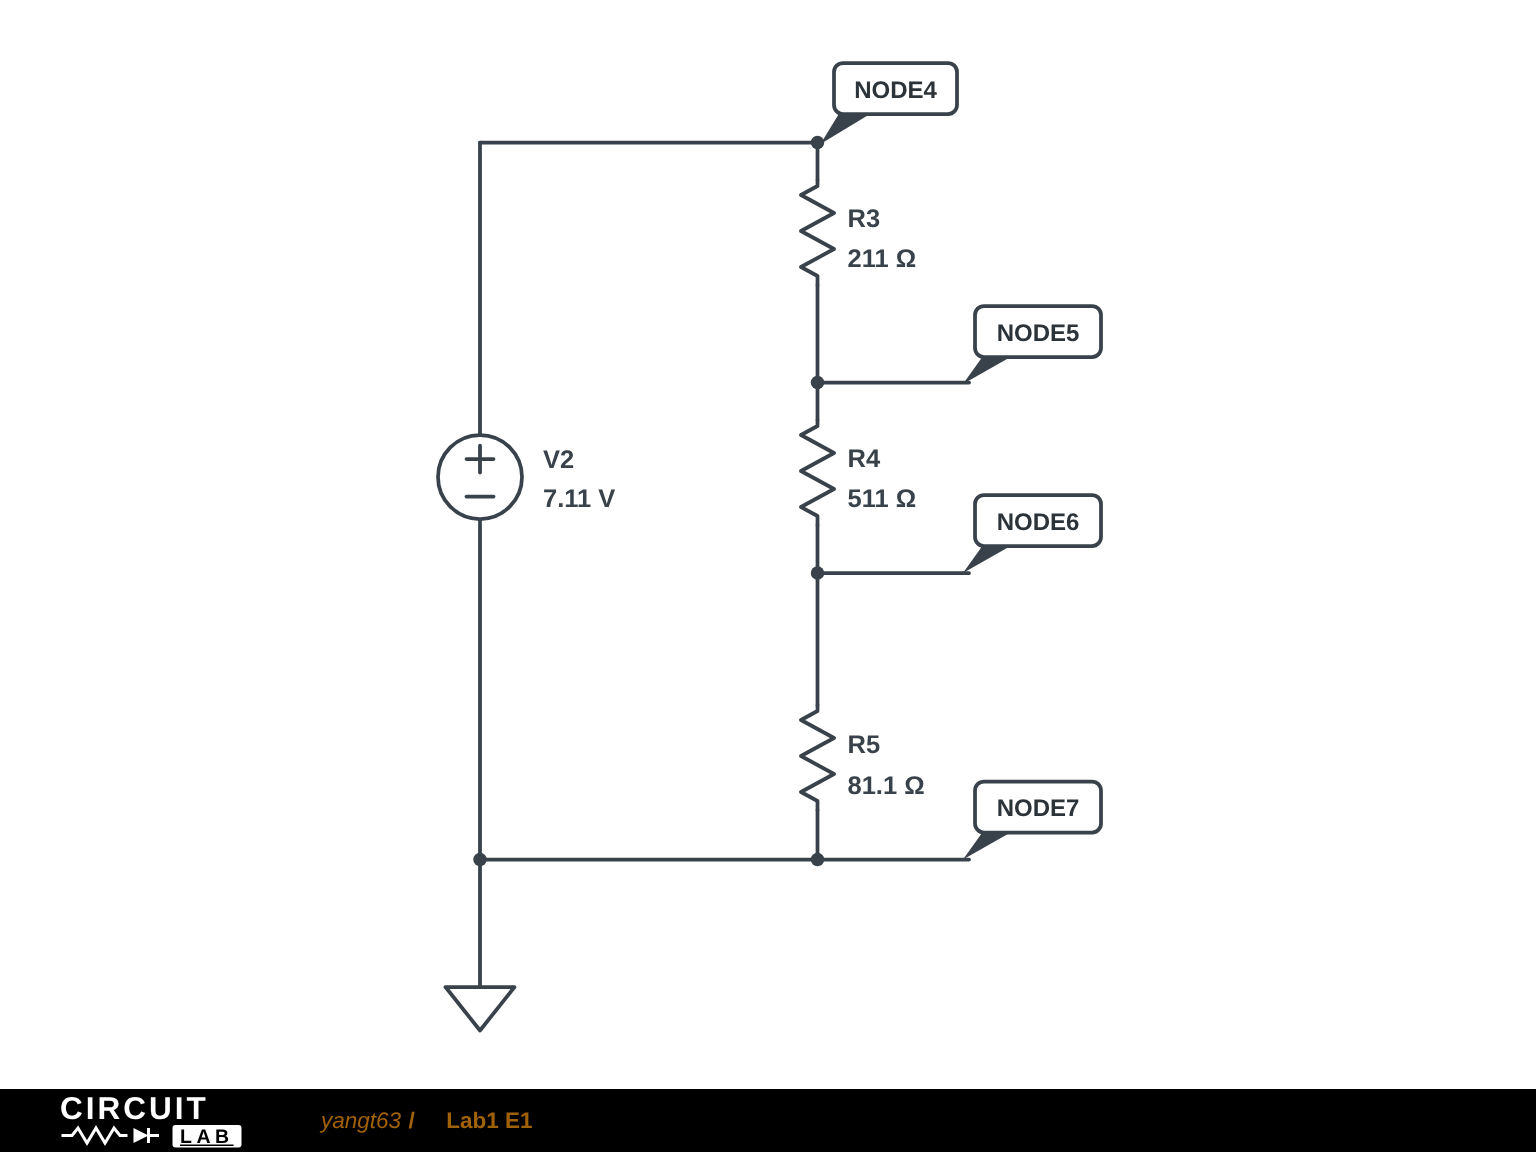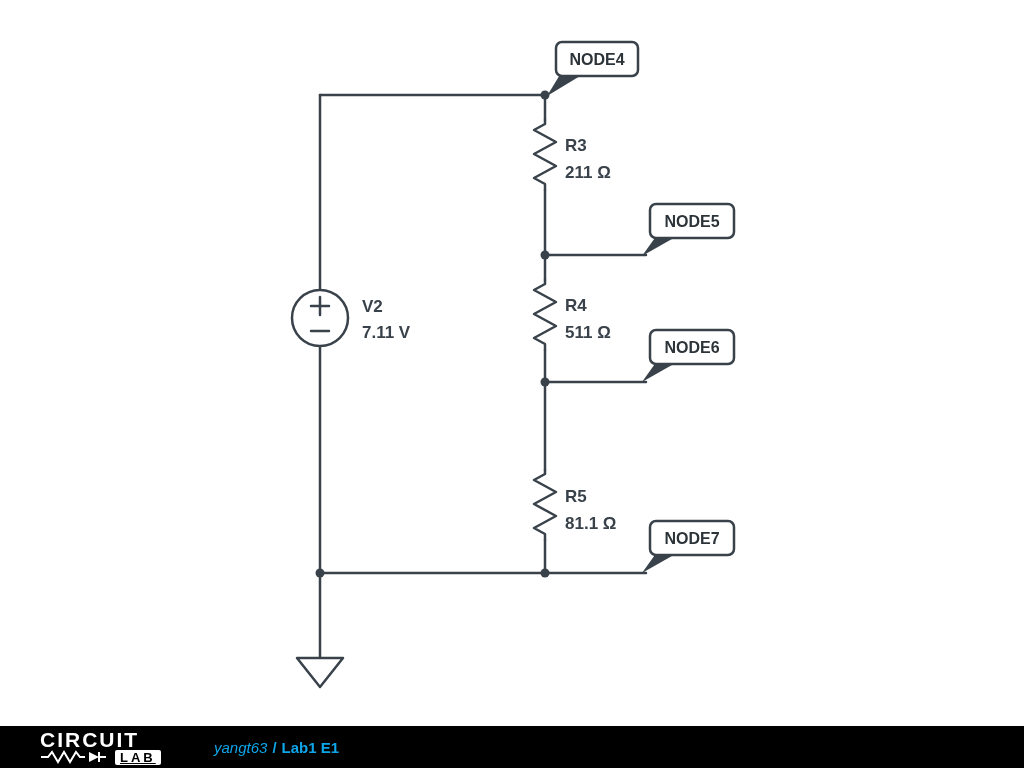--- a/index.html
+++ b/index.html
@@ -14,25 +14,25 @@
   .lbl    { font-family:"Liberation Sans", sans-serif; font-weight:bold; font-size:17px; fill:#39424a; }
   .flag-text { font-family:"Liberation Sans", sans-serif; font-weight:bold; font-size:16px; fill:#2c343a; }
 
   #footer { position:absolute; left:0; bottom:0; width:1024px; height:42px; background:#000000;
             display:flex; align-items:center;text-decoration:underline; }
   .logo { width:178px; padding-left:40px; display:flex; flex-direction:column; justify-content:center; }
   .logo-circuit { color:#ffffff; font-weight:bold; font-size:21px; letter-spacing:2px; line-height:20px; }
   .logo-row2 { display:flex; gap:3px; margin-top:0px; }
   .logo-lab { background:#ffffff; color:#000000; font-weight:bold; font-size:13px; line-height:15px;
               padding:0 5px; border-radius:2px; letter-spacing:3px; }
-  .meta { color:#0ea5e9; font-size:15px; line-height:19px; margin-left:36px; }
+  .meta { color:#a16207; font-size:15px; line-height:19px; margin-left:36px; }
   .meta-line1 { display:flex; gap:5px; align-items:baseline; }
   .author { font-style:italic; }
   .sep    { font-weight:bold; }
-  .title  { font-weight:bold; }
+  .title  { font-weight:bold;margin-left:16px; }
   .url    { font-weight:bold; }
 </style>
 </head>
 <body>
 
 <div id="screen">
 
   <svg id="schematic" width="1024" height="726" viewBox="0 0 1024 726">
 
     <line class="wire" x1="320" y1="95" x2="545" y2="95"></line>

